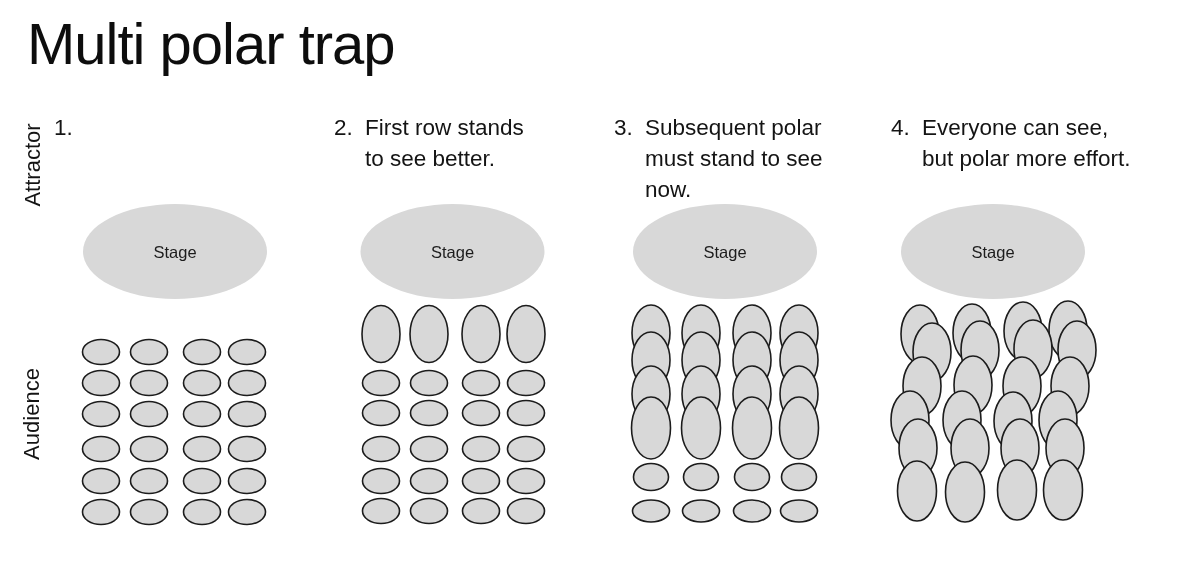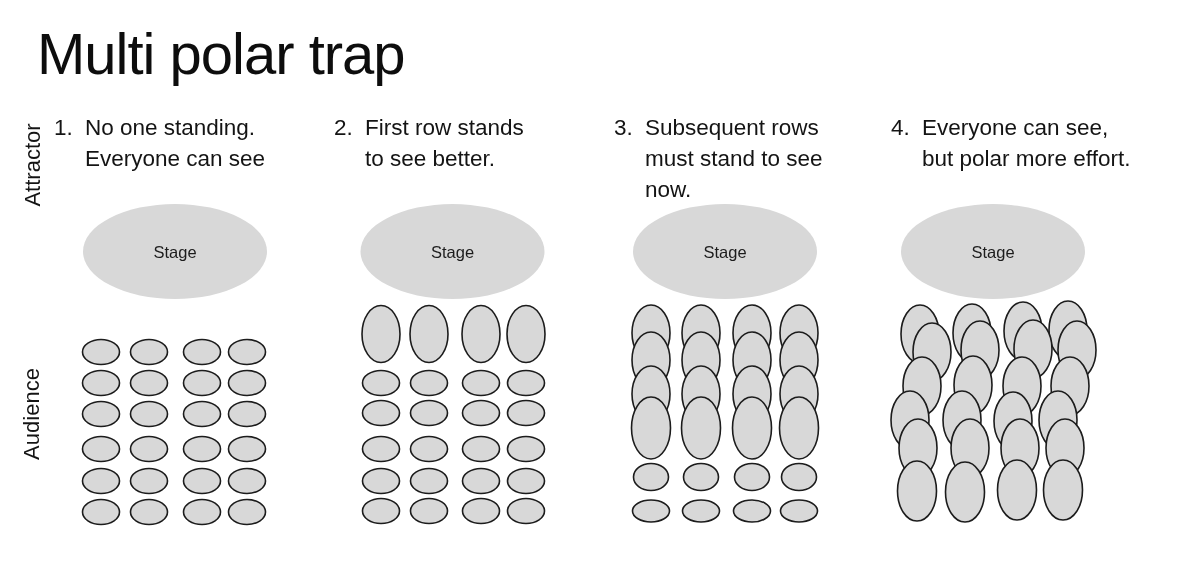--- a/index.html
+++ b/index.html
@@ -6,21 +6,21 @@
   .canvas{
     position:relative;
     width:1200px;height:587px;
     background:#ffffff;
     font-family:"Liberation Sans", sans-serif;
     overflow:hidden;
   }
   .page-title{
     position:absolute;
     left:27px;top:10px;
-    margin:10px;
+    margin:0;
     font-size:58px;
     font-weight:500;
     letter-spacing:-1px;
     color:#0d0d0d;
   }
   .side-label{
     position:absolute;
     font-size:22px;
     color:#141414;
     text-align:center;
@@ -50,31 +50,29 @@
 <body>
 
 <div class="canvas">
   <h1 class="page-title">Multi polar trap</h1>
 
   <div class="side-label attractor">Attractor</div>
   <div class="side-label audience">Audience</div>
 
   <div class="caption cap-1">
     <span class="num">1.</span>
-    <span class="txt">No one standing.
-Everyone can see</span>
   </div>
   <div class="caption cap-2">
     <span class="num">2.</span>
     <span class="txt">First row stands
 to see better.</span>
   </div>
   <div class="caption cap-3">
     <span class="num">3.</span>
-    <span class="txt">Subsequent rows
+    <span class="txt">Subsequent polar
 must stand to see
 now.</span>
   </div>
   <div class="caption cap-4">
     <span class="num">4.</span>
     <span class="txt">Everyone can see,
 but polar more effort.</span>
   </div>
 
   <svg class="diagram" id="diagram" width="1200" height="587" viewBox="0 0 1200 587">

